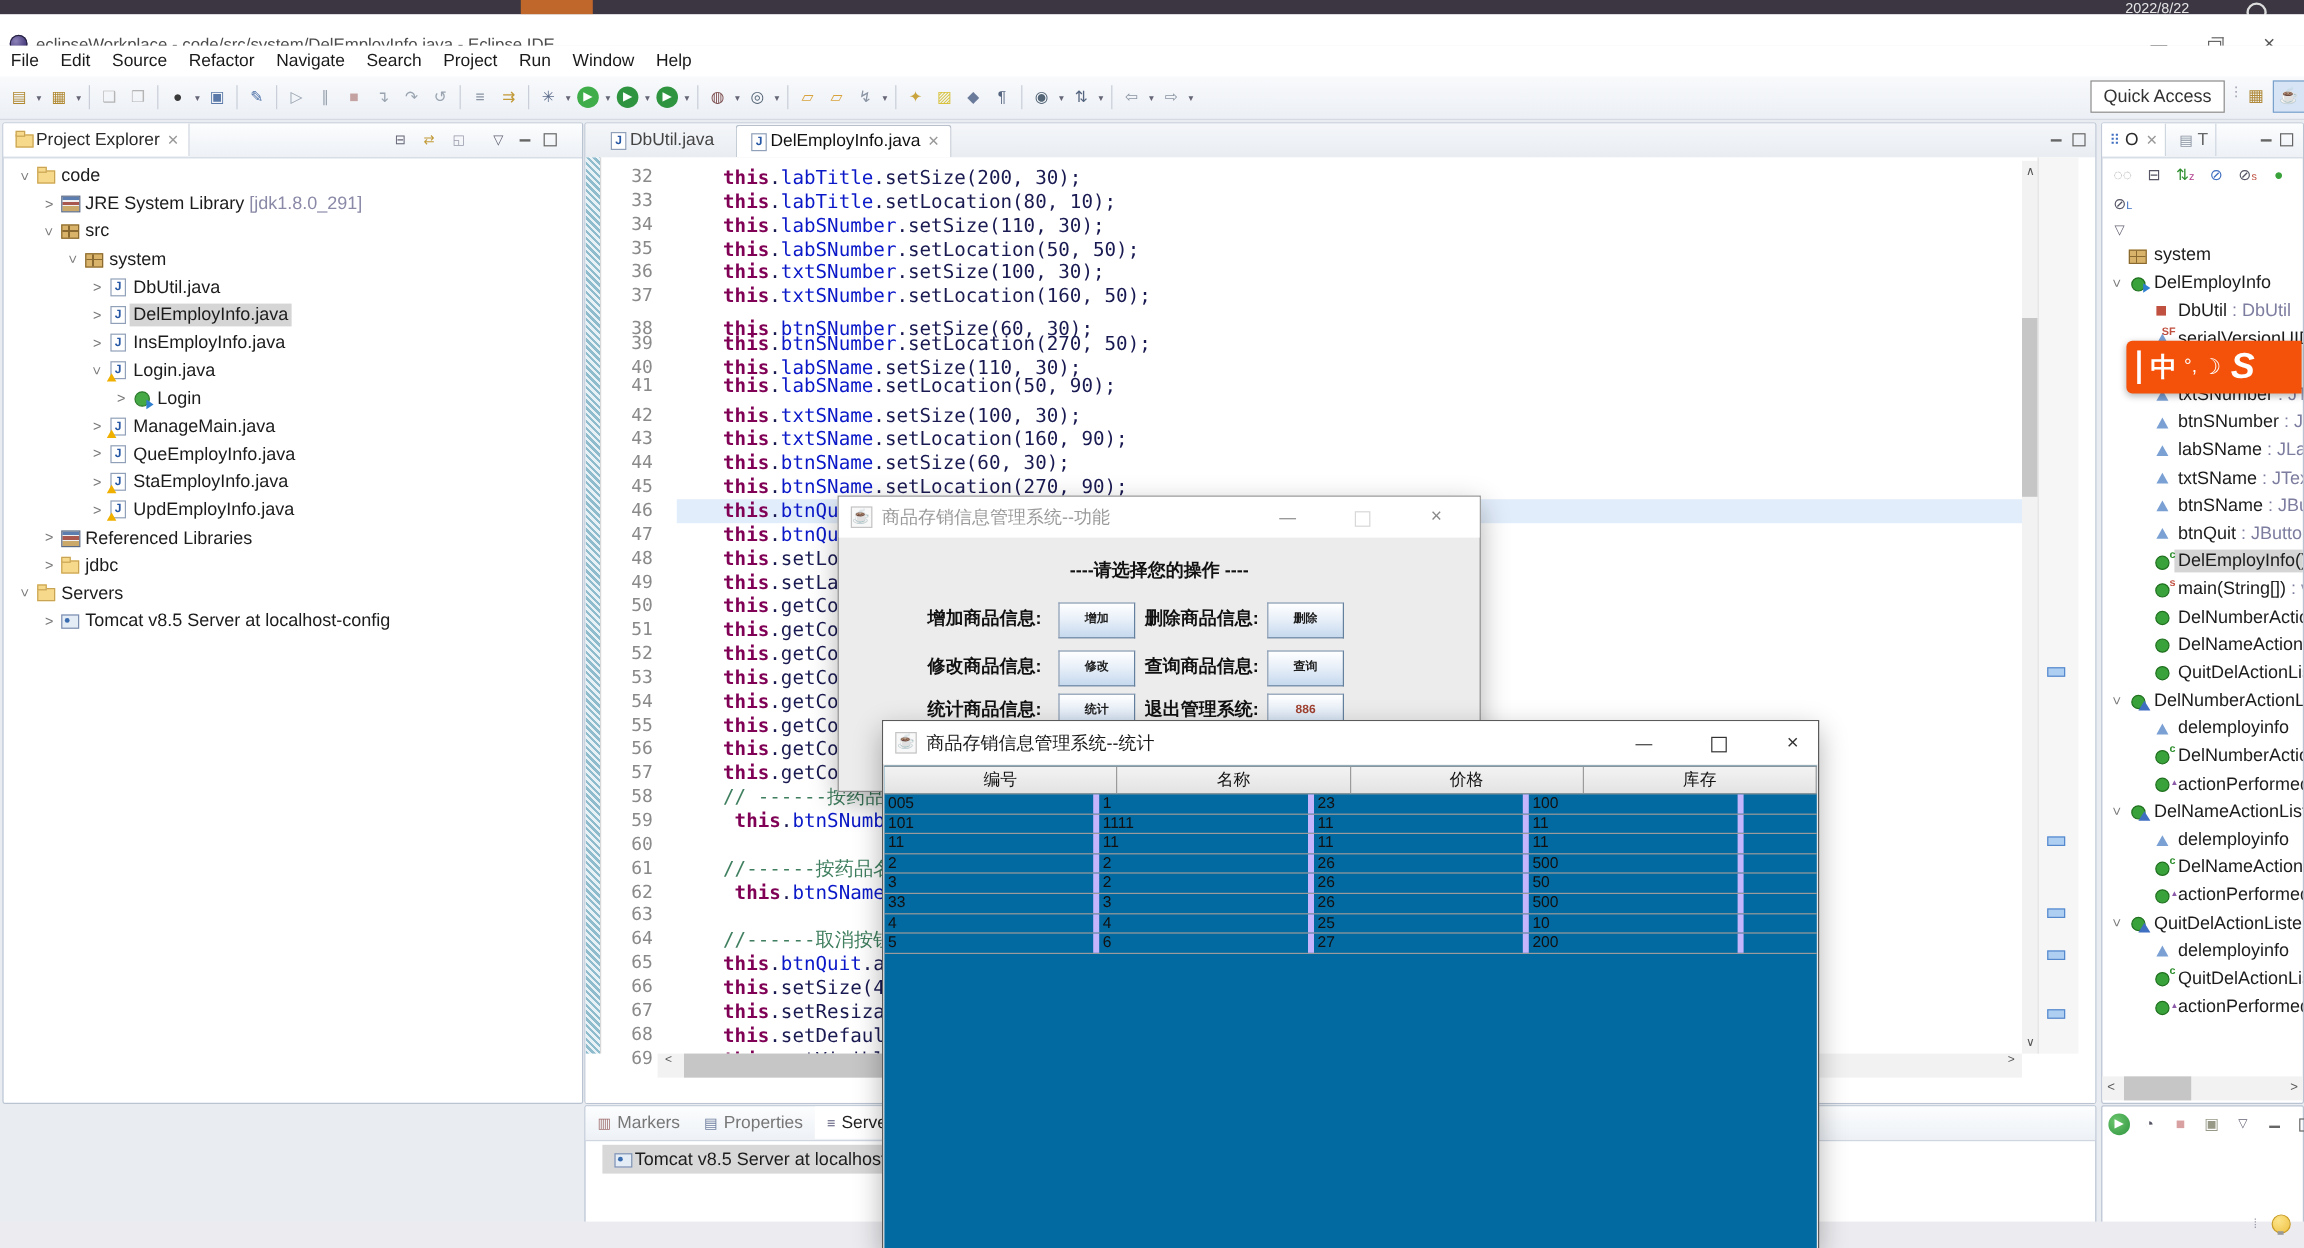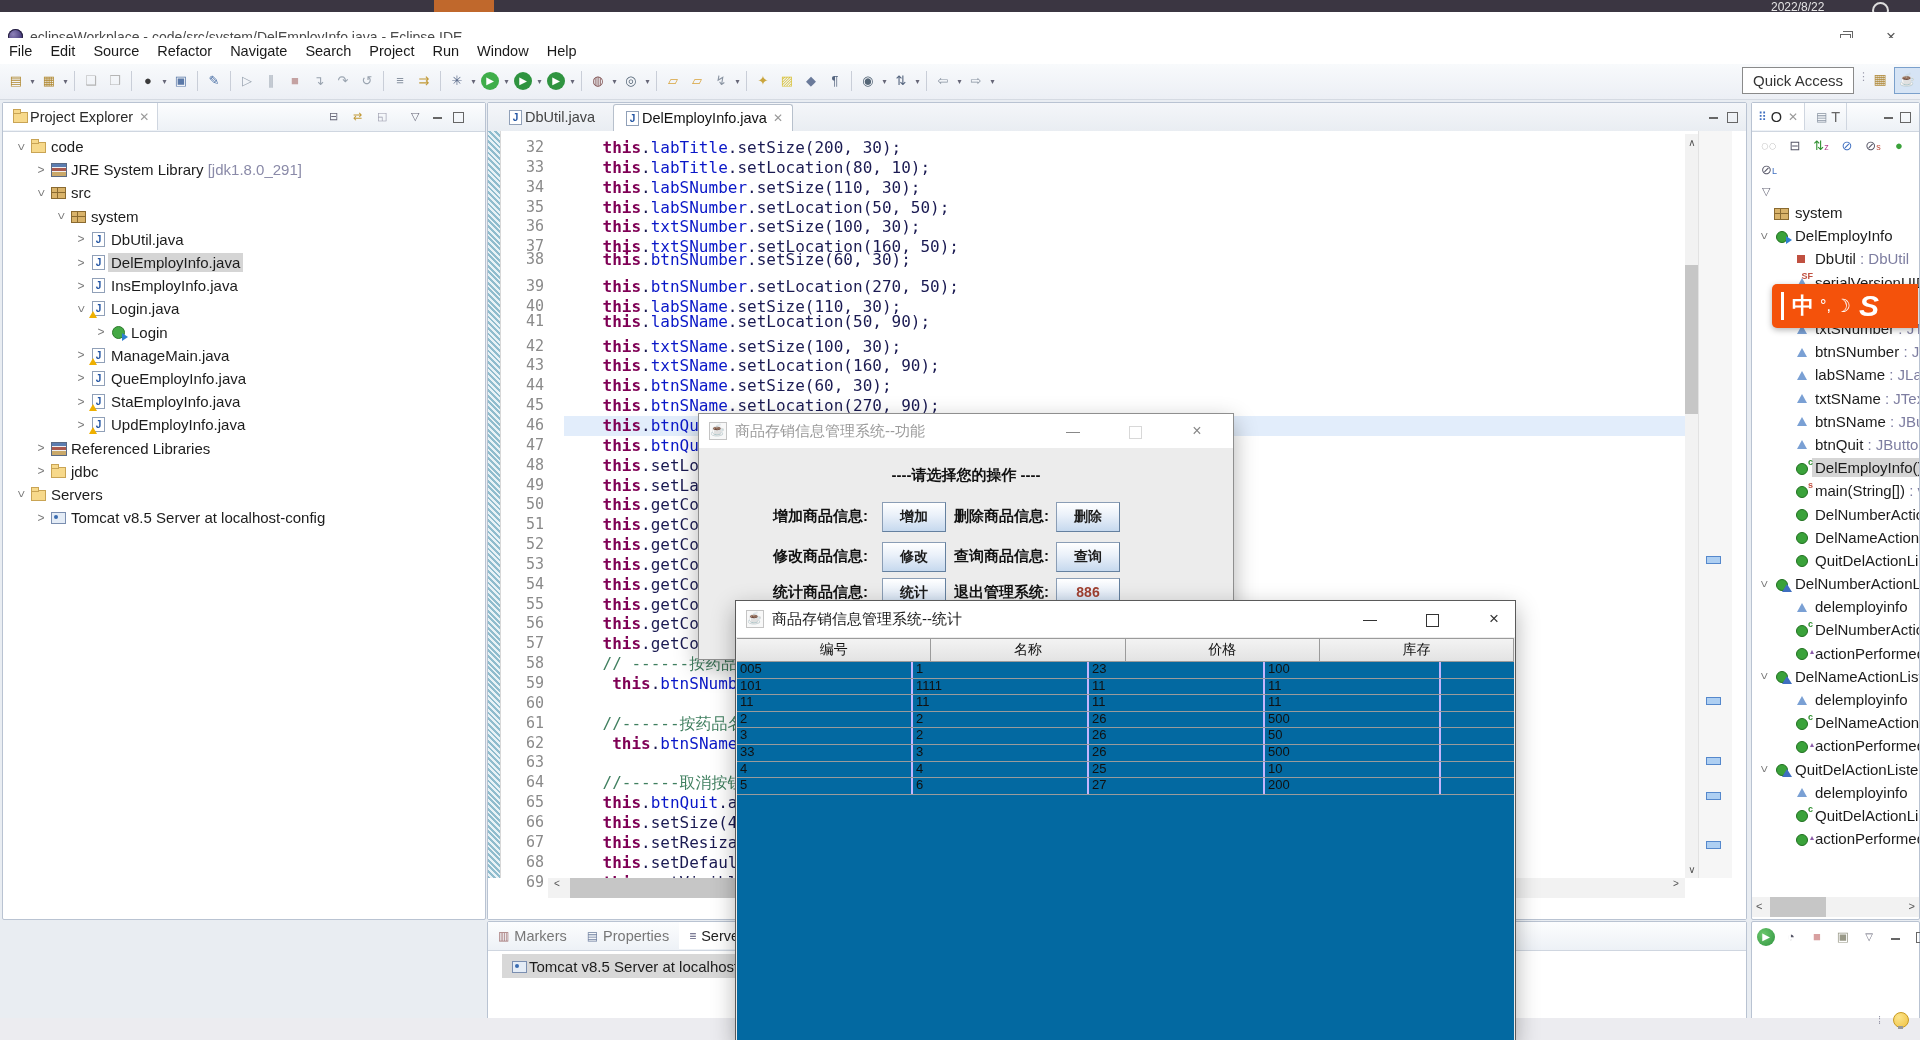--- a/index.html
+++ b/index.html
@@ -107,31 +107,31 @@
   .mark{position:absolute;left:7px;width:13px;height:6px;background:#aecff2;border:1px solid #5588cc}
   .hsb{position:absolute;left:60px;right:61px;top:747px;height:20px;background:#f2f2f2}
   .hsb .thumb{position:absolute;left:22px;width:240px;top:0;height:20px;background:#c6c6c6}
   
   .dlg{position:absolute;background:#ececec;border:1px solid #8f8f8f;box-shadow:0 8px 22px rgba(0,0,0,.3)}
   .dlg-title{position:absolute;left:0;top:0;right:0;height:34px;background:#fff;display:flex;align-items:center}
   .jcup{width:16px;height:16px;margin:0 8px 0 10px;border:1px solid #c4c4c4;background:#f8f8f8;
         color:#4468aa;font-size:12px;line-height:15px;text-align:center;flex:none}
   .dtext{font-size:15px}
   .dctl{position:absolute;top:6px;width:44px;height:22px;text-align:center;line-height:22px;font-size:14px}
-  .mbtn{position:absolute;width:62px;height:28px;text-align:center;line-height:26px;font-size:14px;font-weight:bold;color:#1c1c1c;
+  .mbtn{position:absolute;width:62px;height:28px;text-align:center;line-height:26px;font-size:10px;font-weight:bold;color:#1c1c1c;
         background:linear-gradient(#ffffff,#e9f0f9 45%,#c6d9ee);border:1px solid #8a9db5;
         border-bottom-color:#64809f;border-right-color:#64809f}
   .btn886{color:#a04030}
   .dlbl{position:absolute;font-size:15px;font-weight:bold;color:#111;line-height:28px}
   
   .stable{position:absolute;left:1px;top:37px;right:1px;bottom:0;background:#0369a1}
   .shead{display:flex;height:22px;background:linear-gradient(#f3f3f3,#e3e3e3);border-top:1px solid #9b9b9b;border-bottom:1px solid #9b9b9b}
   .shc{width:194px;border-right:1px solid #9b9b9b;text-align:center;line-height:21px;font-size:14px;color:#111}
   .srow{display:flex;height:15.6px;border-bottom:1px solid #9b9b9b}
-  .scell{width:171px;border-right:2px solid #c4b5fd;font-size:13px;line-height:14px;padding-left:3px;color:#111;overflow:hidden}
+  .scell{width:171px;border-right:5px solid #c4b5fd;font-size:13px;line-height:14px;padding-left:3px;color:#111;overflow:hidden}
   
   .btab{display:inline-flex;align-items:center;height:27px;padding:0 10px;font-size:14.5px;color:#777}
   .btab.act{background:#fff;border-right:1px solid #cfd6e0;color:#222}
   .bticon{margin-right:5px;font-size:12px}
   .server-row{position:absolute;left:14px;top:32px;height:24px;display:flex;align-items:center;background:#d8d8d8;padding:0 8px;font-size:15px;color:#1c1c1c;white-space:nowrap;overflow:hidden;max-width:560px}
   
   .ime{left:1772px;top:284px;width:146px;height:44px;background:#f4520b;border-radius:5px 0 0 5px;
        display:flex;align-items:center;z-index:45;box-shadow:0 2px 6px rgba(0,0,0,.3)}
   .ime-bar{width:3px;height:28px;background:#fff;margin-left:9px}
   .ime-zh{color:#fff;font-size:22px;font-weight:bold;margin-left:8px}
@@ -375,21 +375,21 @@
         <div class="cl" style="top:86.4px">
     <span class="ln">36</span>
           <span class="fold"></span>
     <span class="ct"><span class="pl">    </span><span class="kw">this</span><span class="pl">.</span><span class="fld">txtSNumber</span><span class="pl">.setSize(100, 30);</span></span>
         </div>
         <div class="cl" style="top:106.3px">
     <span class="ln">37</span>
           <span class="fold"></span>
     <span class="ct"><span class="pl">    </span><span class="kw">this</span><span class="pl">.</span><span class="fld">txtSNumber</span><span class="pl">.setLocation(160, 50);</span></span>
         </div>
-        <div class="cl" style="top:119px">
+        <div class="cl" style="top:133px">
     <span class="ln">38</span>
           <span class="fold"></span>
     <span class="ct"><span class="pl">    </span><span class="kw">this</span><span class="pl">.</span><span class="fld">btnSNumber</span><span class="pl">.setSize(60, 30);</span></span>
         </div>
         <div class="cl" style="top:146.0px">
     <span class="ln">39</span>
           <span class="fold"></span>
     <span class="ct"><span class="pl">    </span><span class="kw">this</span><span class="pl">.</span><span class="fld">btnSNumber</span><span class="pl">.setLocation(270, 50);</span></span>
         </div>
         <div class="cl" style="top:165.8px">

